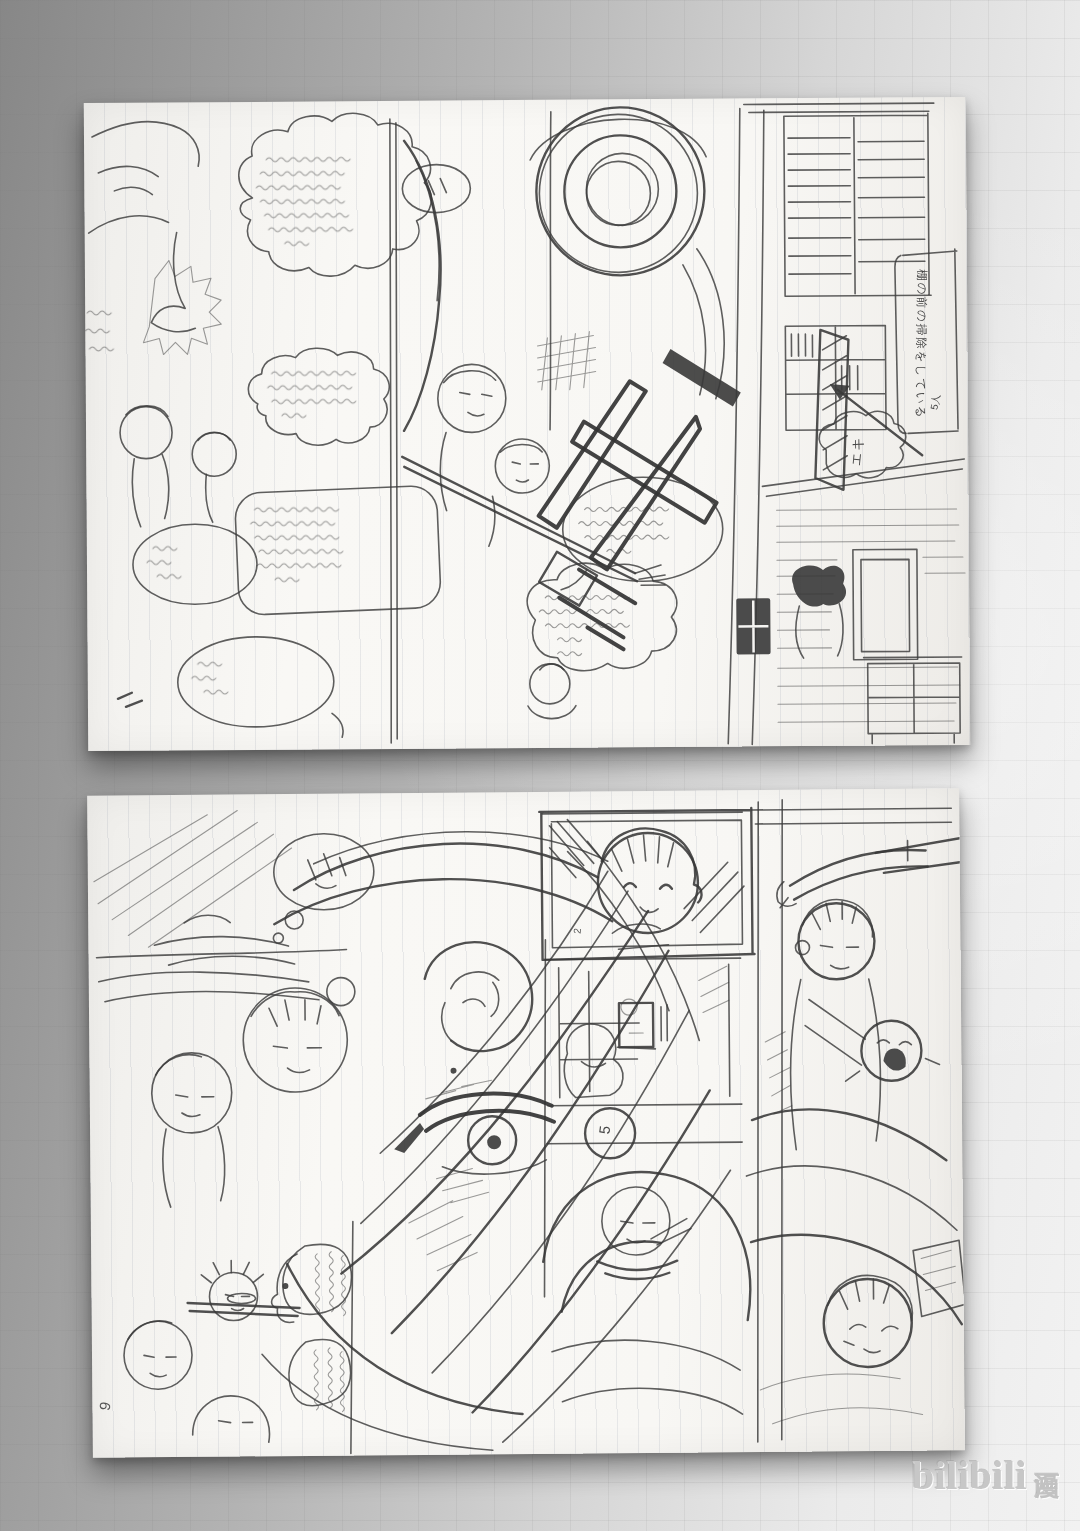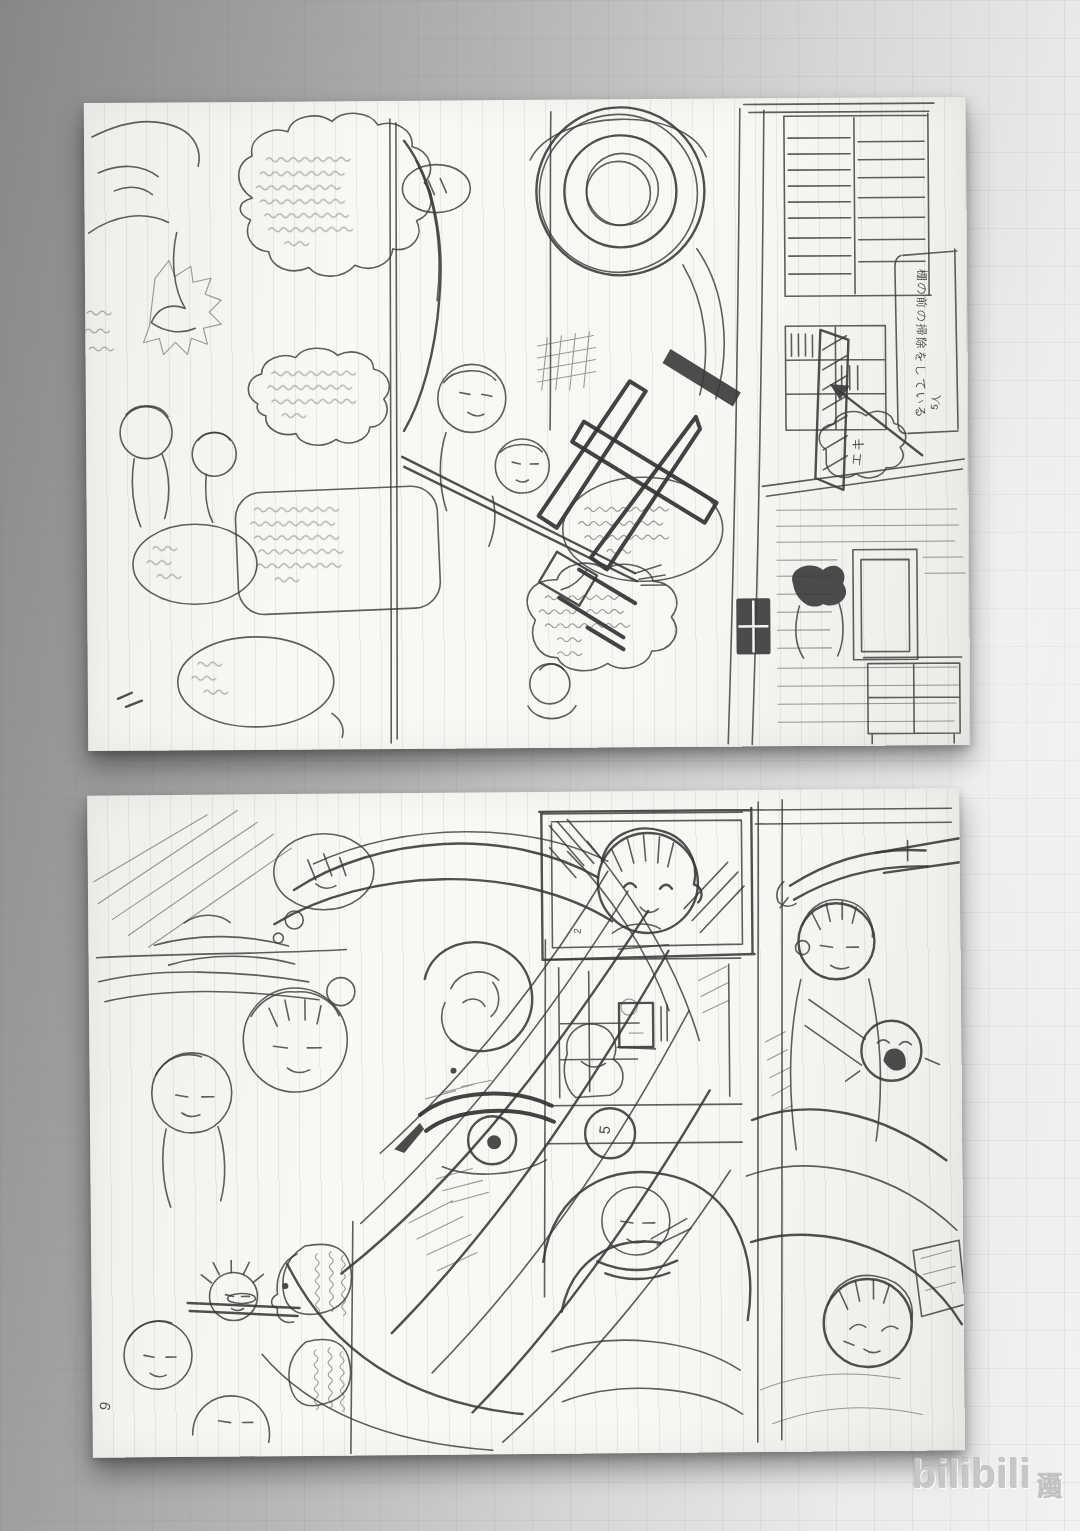--- a/index.html
+++ b/index.html
@@ -28,21 +28,21 @@
   .fl{fill:#383838;stroke:none;opacity:.9;}
   .overlay-text{position:absolute;color:#474747;pointer-events:none;}
   .note-text{left:828px;top:172px;height:158px;writing-mode:vertical-rl;text-orientation:sideways;
     font-size:11.5px;letter-spacing:2px;transform:rotate(1deg);}
   .note-sub{left:842px;top:298px;font-size:10px;transform:rotate(-80deg);}
   .sfx-eki{left:756px;top:344px;font-size:13px;transform:rotate(-84deg);letter-spacing:2px;}
   .page-number{left:8px;top:602px;font-size:15px;transform:rotate(-78deg);color:#555;}
   .panel5{left:510px;top:330px;font-size:15px;transform:rotate(-82deg);}
   .panel2{left:486px;top:134px;font-size:10px;transform:rotate(-85deg);color:#555;}
   .watermark{position:absolute;left:912px;top:1452px;display:flex;align-items:flex-start;gap:6px;
-    pointer-events:none;}
+    pointer-events:none;font-family:Liberation Serif, serif;}
   .wm-logo{font-size:40px;font-weight:bold;letter-spacing:0.5px;color:#c7c7c7;
     text-shadow:1px 1px 0 rgba(255,255,255,0.9),-1px -1px 0 rgba(160,160,160,0.55);}
   .wm-suffix{writing-mode:vertical-rl;font-size:25px;font-weight:bold;color:#c2c2c2;line-height:1.05;
     margin-top:2px;text-shadow:1px 1px 0 rgba(255,255,255,0.9),-1px -1px 0 rgba(160,160,160,0.5);}
 </style>
 </head>
 <body>
 
 <div class="stage">
   <div class="grid-overlay"></div>

